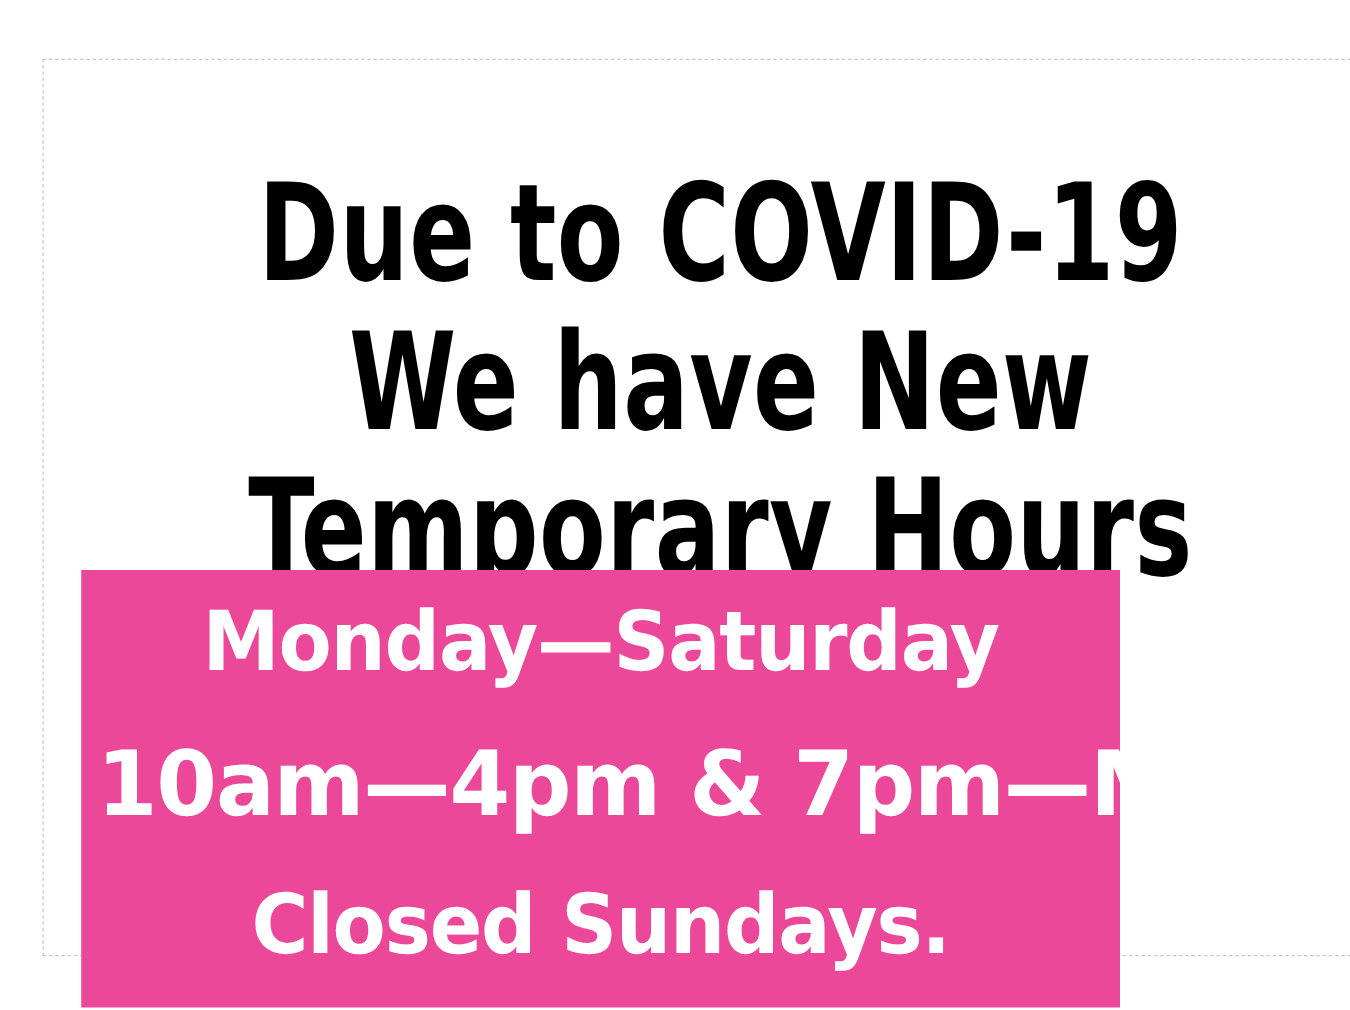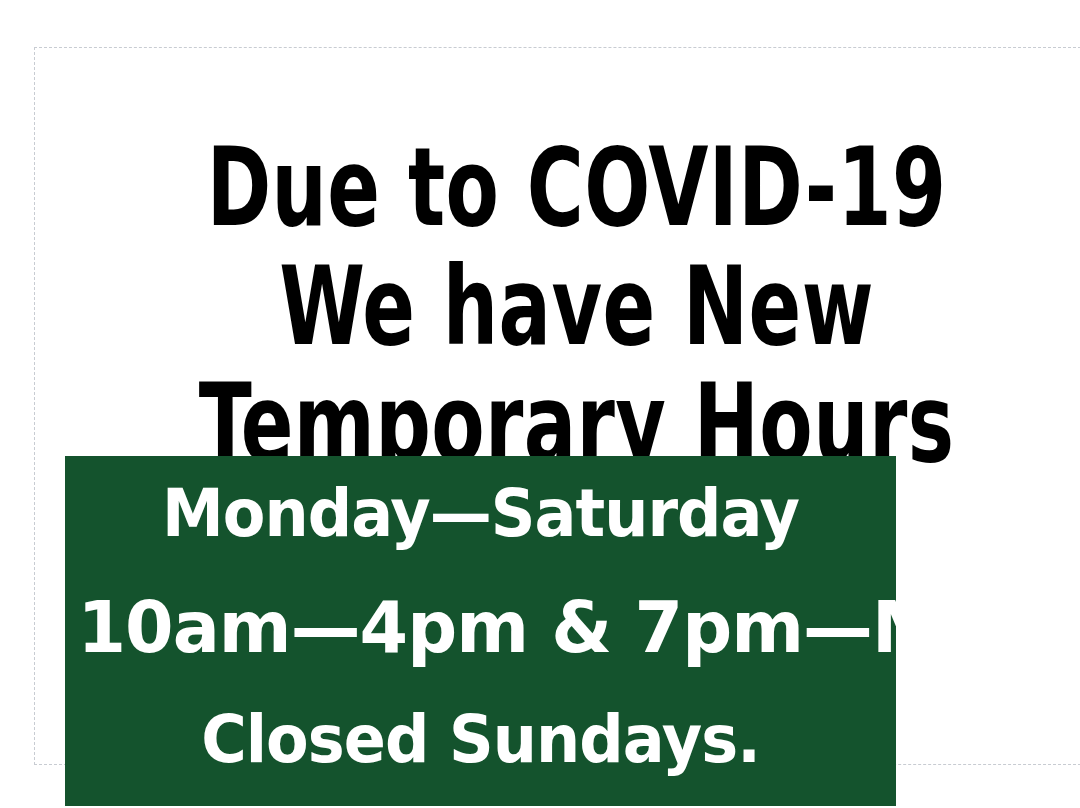--- a/index.html
+++ b/index.html
@@ -79,21 +79,21 @@
     transform: scaleX(0.80);
   }
 
   
   #hours-block {
     position: absolute;
     left: 30px;
     top: 408px;
     width: 831px;
     height: 350px;
-    background: #14532d;
+    background: #ec4899;
     box-sizing: border-box;
   }
 
   .hours-line {
     position: absolute;
     left: 0;
     width: 100%;
     text-align: center;
     color: #ffffff;
     font-family: "DejaVu Sans", "Liberation Sans", sans-serif;

